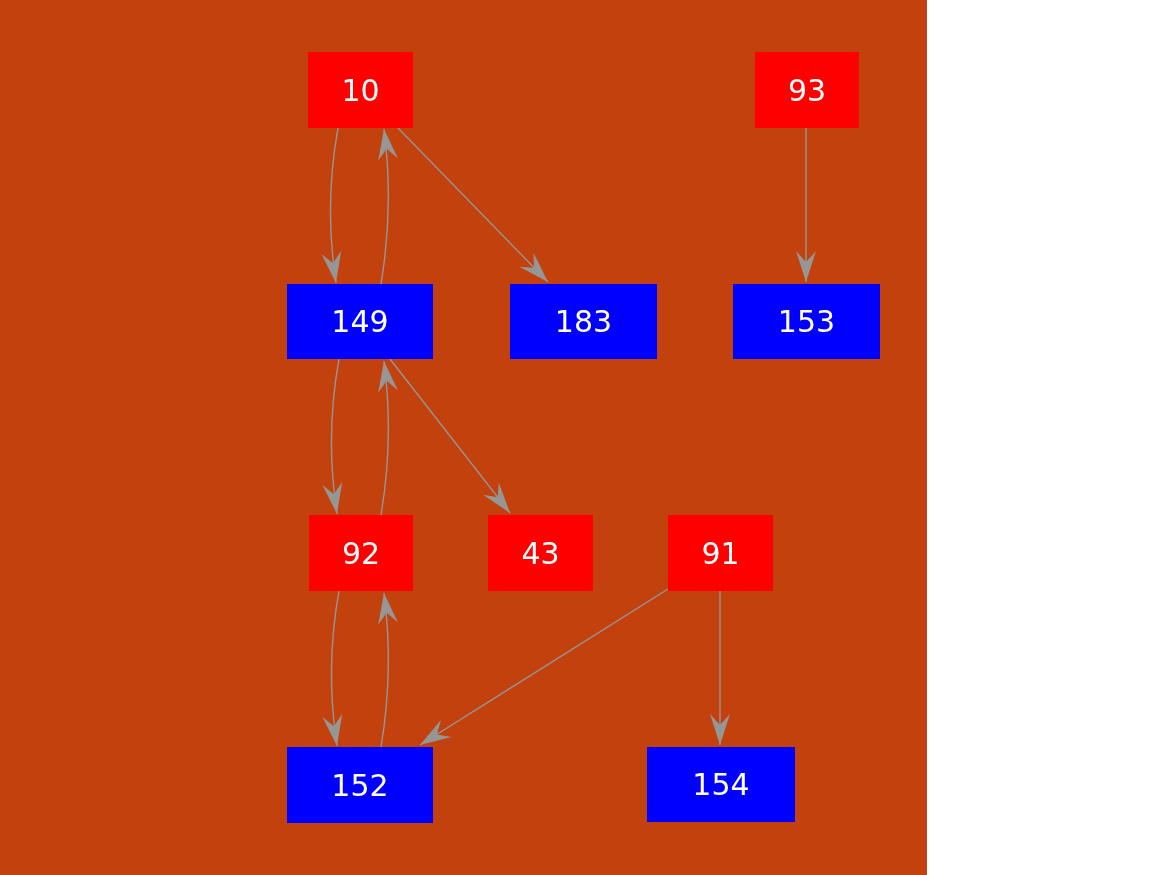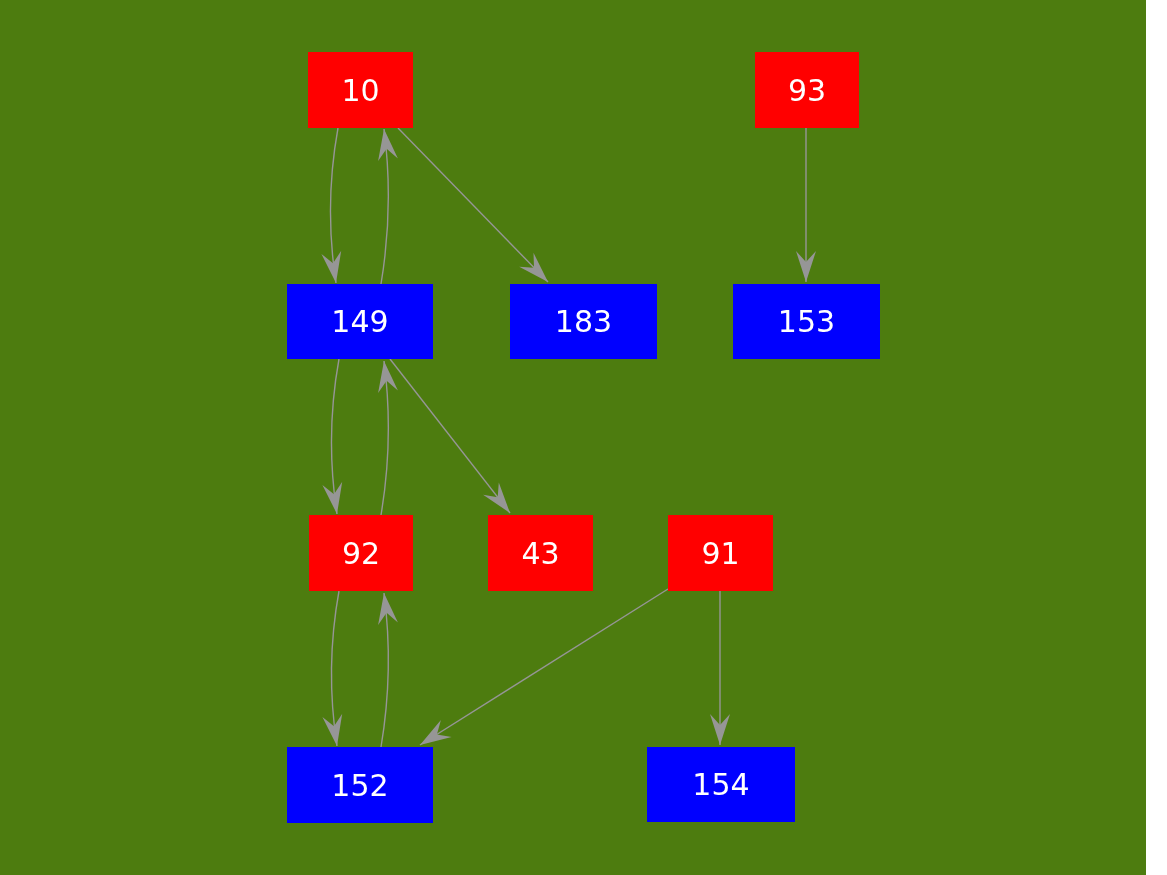--- a/index.html
+++ b/index.html
@@ -3,23 +3,23 @@
 <meta charset="utf-8">
 <style>
   html, body {
     margin: 0;
     padding: 0;
     background: #ffffff;
     font-family: "DejaVu Sans", sans-serif;
   }
   .canvas-wrap {
     position: relative;
-    width: 1146px;
+    width: 927px;
     height: 875px;
-    background: #4d7c0f;
+    background: #c2410c;
     overflow: hidden;
   }
   svg { display: block; }
   text { user-select: none; }
 </style>
 </head>
 <body>
 
 <div class="canvas-wrap">
   <svg width="1167" height="875" viewBox="0 0 1167 875" xmlns="http://www.w3.org/2000/svg">

